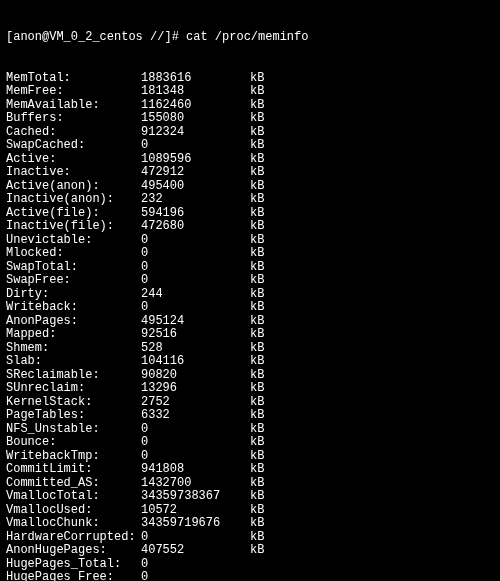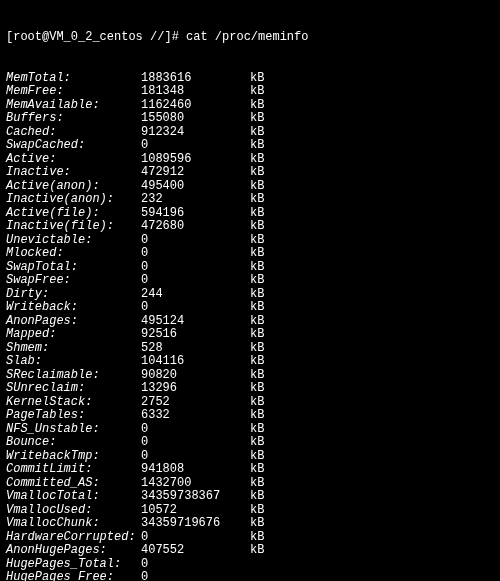--- a/index.html
+++ b/index.html
@@ -19,33 +19,32 @@
   .prompt-line {
     display: block;
   }
   .row {
     display: block;
   }
   .key {
     display: inline-block;
     width: 135px;
     vertical-align: top;
-    font-style: italic;
   }
   .val {
     display: inline-block;
     width: 90px;
     text-align: left;
     vertical-align: top;
   }
   .unit {
     display: inline-block;
     padding-left: 19px;
     vertical-align: top;
   }
 </style>
 </head>
 <body>
 
 <div class="terminal">
-  <span class="prompt-line">[root@VM_0_2_centos //]# cat /proc/meminfo</span>
+  <span class="prompt-line">[anon@VM_0_2_centos //]# cat /proc/meminfo</span>
   <div id="rows"><span class="row"><span class="key">MemTotal:</span><span class="val">1883616</span><span class="unit">kB</span></span><span class="row"><span class="key">MemFree:</span><span class="val">181348</span><span class="unit">kB</span></span><span class="row"><span class="key">MemAvailable:</span><span class="val">1162460</span><span class="unit">kB</span></span><span class="row"><span class="key">Buffers:</span><span class="val">155080</span><span class="unit">kB</span></span><span class="row"><span class="key">Cached:</span><span class="val">912324</span><span class="unit">kB</span></span><span class="row"><span class="key">SwapCached:</span><span class="val">0</span><span class="unit">kB</span></span><span class="row"><span class="key">Active:</span><span class="val">1089596</span><span class="unit">kB</span></span><span class="row"><span class="key">Inactive:</span><span class="val">472912</span><span class="unit">kB</span></span><span class="row"><span class="key">Active(anon):</span><span class="val">495400</span><span class="unit">kB</span></span><span class="row"><span class="key">Inactive(anon):</span><span class="val">232</span><span class="unit">kB</span></span><span class="row"><span class="key">Active(file):</span><span class="val">594196</span><span class="unit">kB</span></span><span class="row"><span class="key">Inactive(file):</span><span class="val">472680</span><span class="unit">kB</span></span><span class="row"><span class="key">Unevictable:</span><span class="val">0</span><span class="unit">kB</span></span><span class="row"><span class="key">Mlocked:</span><span class="val">0</span><span class="unit">kB</span></span><span class="row"><span class="key">SwapTotal:</span><span class="val">0</span><span class="unit">kB</span></span><span class="row"><span class="key">SwapFree:</span><span class="val">0</span><span class="unit">kB</span></span><span class="row"><span class="key">Dirty:</span><span class="val">244</span><span class="unit">kB</span></span><span class="row"><span class="key">Writeback:</span><span class="val">0</span><span class="unit">kB</span></span><span class="row"><span class="key">AnonPages:</span><span class="val">495124</span><span class="unit">kB</span></span><span class="row"><span class="key">Mapped:</span><span class="val">92516</span><span class="unit">kB</span></span><span class="row"><span class="key">Shmem:</span><span class="val">528</span><span class="unit">kB</span></span><span class="row"><span class="key">Slab:</span><span class="val">104116</span><span class="unit">kB</span></span><span class="row"><span class="key">SReclaimable:</span><span class="val">90820</span><span class="unit">kB</span></span><span class="row"><span class="key">SUnreclaim:</span><span class="val">13296</span><span class="unit">kB</span></span><span class="row"><span class="key">KernelStack:</span><span class="val">2752</span><span class="unit">kB</span></span><span class="row"><span class="key">PageTables:</span><span class="val">6332</span><span class="unit">kB</span></span><span class="row"><span class="key">NFS_Unstable:</span><span class="val">0</span><span class="unit">kB</span></span><span class="row"><span class="key">Bounce:</span><span class="val">0</span><span class="unit">kB</span></span><span class="row"><span class="key">WritebackTmp:</span><span class="val">0</span><span class="unit">kB</span></span><span class="row"><span class="key">CommitLimit:</span><span class="val">941808</span><span class="unit">kB</span></span><span class="row"><span class="key">Committed_AS:</span><span class="val">1432700</span><span class="unit">kB</span></span><span class="row"><span class="key">VmallocTotal:</span><span class="val">34359738367</span><span class="unit">kB</span></span><span class="row"><span class="key">VmallocUsed:</span><span class="val">10572</span><span class="unit">kB</span></span><span class="row"><span class="key">VmallocChunk:</span><span class="val">34359719676</span><span class="unit">kB</span></span><span class="row"><span class="key">HardwareCorrupted:</span><span class="val">0</span><span class="unit">kB</span></span><span class="row"><span class="key">AnonHugePages:</span><span class="val">407552</span><span class="unit">kB</span></span><span class="row"><span class="key">HugePages_Total:</span><span class="val">0</span><span class="unit"></span></span><span class="row"><span class="key">HugePages_Free:</span><span class="val">0</span><span class="unit"></span></span></div>
 </div>
 
 </body></html>

